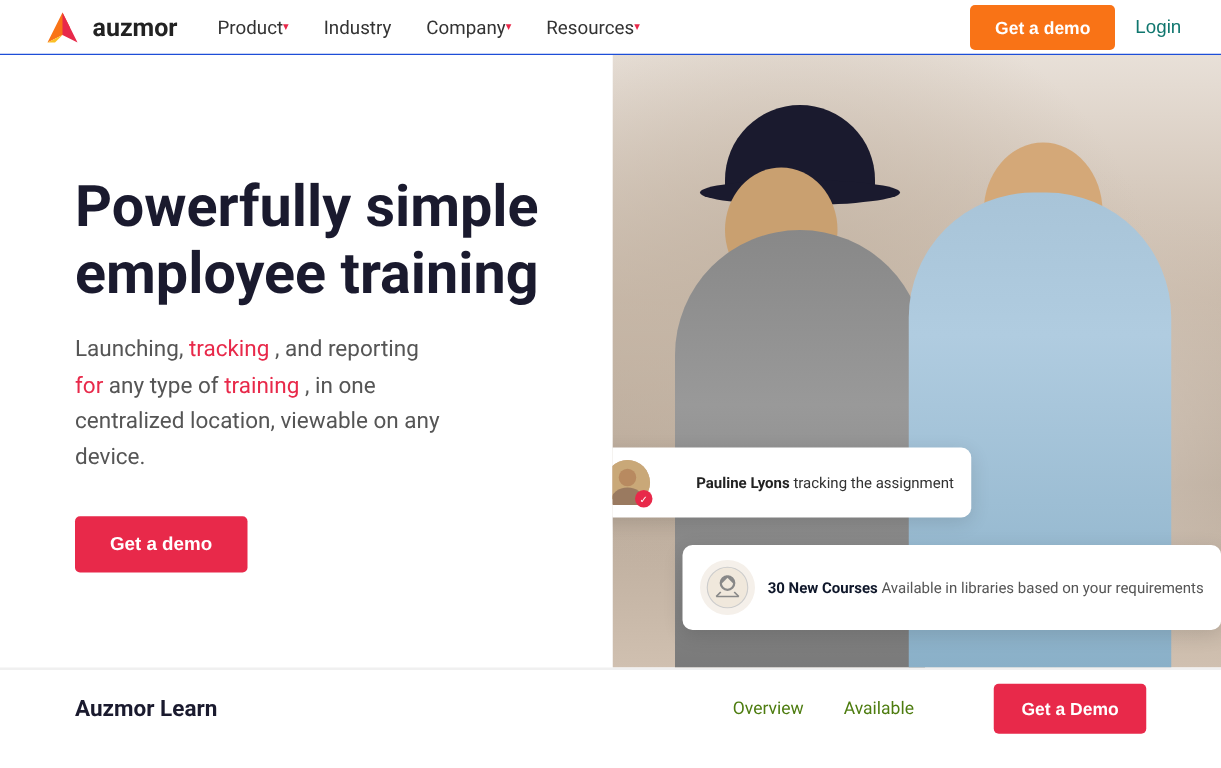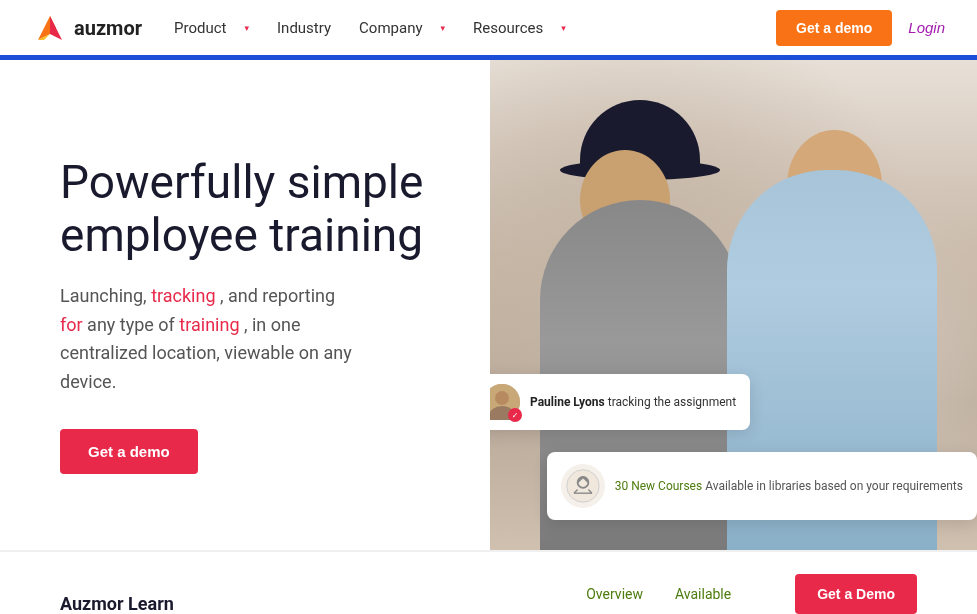--- a/index.html
+++ b/index.html
@@ -3,23 +3,23 @@
   <meta charset="utf-8">
   <style>
     * { margin: 0; padding: 0; box-sizing: border-box; }
     body { font-family: -apple-system, BlinkMacSystemFont, 'Segoe UI', Roboto, sans-serif; background: #fff; width: 977px; height: 614px; overflow: hidden; }
 
     
     .navbar {
       display: flex;
       align-items: center;
       padding: 0 32px;
-      height: 60px;
+      height: 44px;
       background: #fff;
-      border-bottom: 5px solid #1d4ed8;
+      border-bottom: 1px solid #1d4ed8;
       position: relative;
       z-index: 10;
     }
     .logo {
       display: flex;
       align-items: center;
       gap: 6px;
       margin-right: 32px;
     }
     .logo-icon {
@@ -36,21 +36,21 @@
       align-items: center;
       gap: 28px;
       flex: 1;
     }
     .nav-link {
       font-size: 15px;
       color: #333;
       cursor: pointer;
       display: flex;
       align-items: center;
-      gap: 18px;
+      gap: 0;
     }
     .chevron {
       font-size: 9px;
       color: #e8294a;
     }
     .nav-actions {
       display: flex;
       align-items: center;
       gap: 16px;
     }
@@ -61,41 +61,40 @@
       padding: 10px 20px;
       border-radius: 4px;
       font-size: 14px;
       font-weight: 600;
       cursor: pointer;
     }
     .btn-login {
       background: none;
       border: none;
       font-size: 15px;
-      color: #a21caf;
-      cursor: pointer;
-      font-style: italic;
+      color: #0f766e;
+      cursor: pointer;
     }
 
     
     .hero {
       display: flex;
       height: 490px;
       background: #fff;
     }
     .hero-left {
       width: 490px;
       padding: 60px 40px 40px 60px;
       display: flex;
       flex-direction: column;
       justify-content: center;
     }
     .hero-title {
       font-size: 46px;
-      font-weight: 400;
+      font-weight: 700;
       color: #1a1a2e;
       line-height: 1.15;
       margin-bottom: 20px;
     }
     .hero-subtitle {
       font-size: 18px;
       color: #555;
       line-height: 1.6;
       margin-bottom: 32px;
       max-width: 300px;
@@ -156,21 +155,21 @@
       align-items: center;
       justify-content: center;
       color: #fff;
       font-size: 8px;
     }
     .notif-text {
       font-size: 12px;
       color: #333;
       line-height: 1.4;
     }
-    .notif-text strong { color: #222; font-weight: 700; }
+    .notif-text strong { color: #222; font-weight: 700; margin-left: 27px; }
 
     
     .notif-card-2 {
       position: absolute;
       bottom: 30px;
       right: 0px;
       background: #fff;
       border-radius: 8px;
       padding: 12px 14px;
       display: flex;
@@ -188,29 +187,29 @@
       align-items: center;
       justify-content: center;
       flex-shrink: 0;
       font-size: 22px;
     }
     .notif-text-2 {
       font-size: 12px;
       color: #555;
       line-height: 1.4;
     }
-    .notif-text-2 .orange { color: #4d7c0f; font-weight: 400; }
+    .notif-text-2 .orange { color: #0f172a; font-weight: 700; }
 
     
     .bottom-bar {
       height: 64px;
       background: #fff;
       border-top: 2px solid #f0f0f0;
       display: flex;
-      align-items: flex-end;
+      align-items: center;
       padding: 0 60px;
       gap: 0;
     }
     .bottom-brand {
       font-size: 18px;
       font-weight: 700;
       color: #1a1a2e;
       flex: 1;
     }
     .bottom-links {

